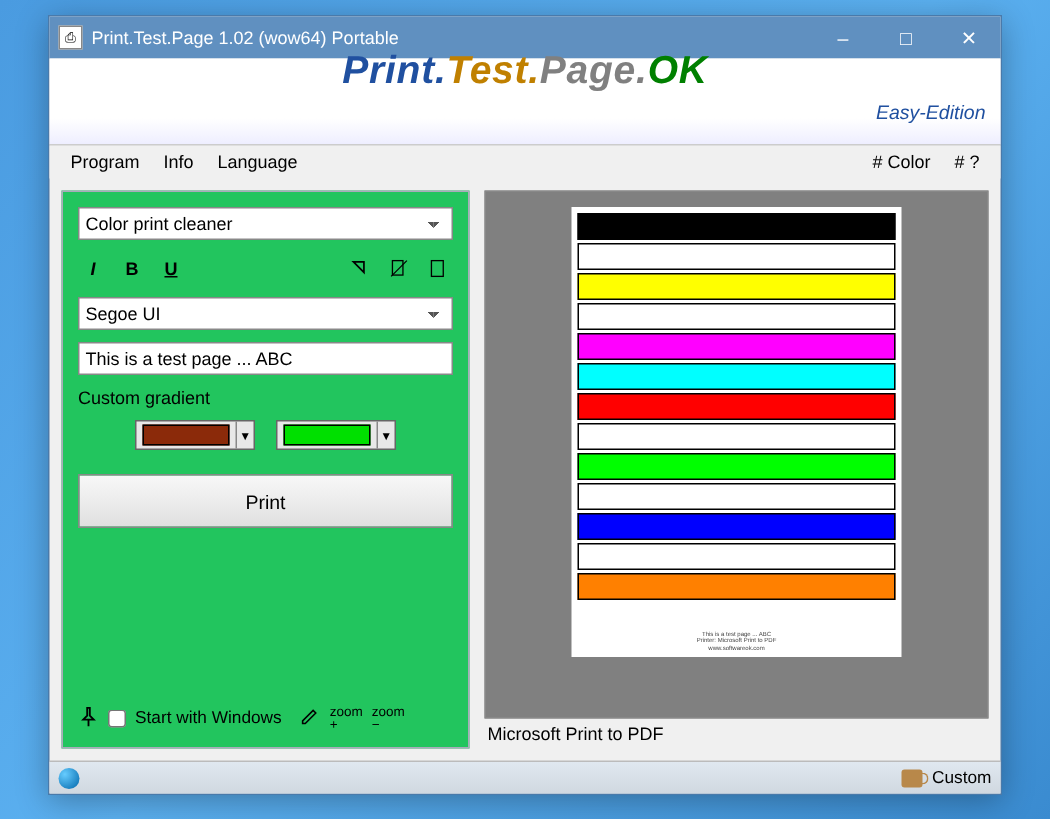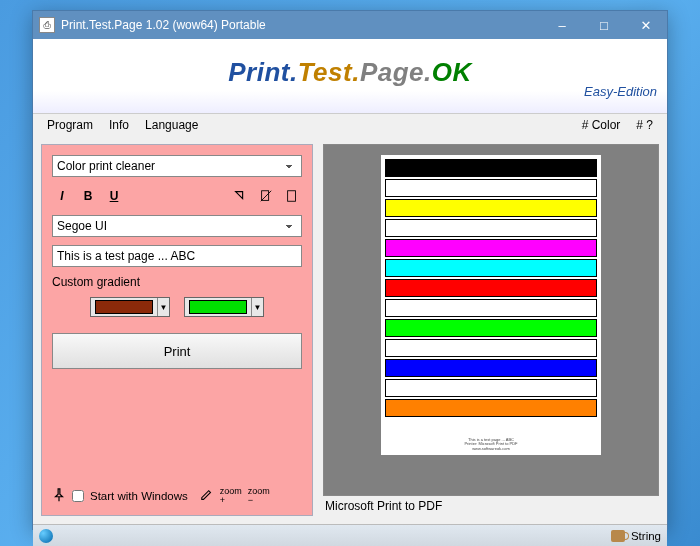--- a/index.html
+++ b/index.html
@@ -35,24 +35,23 @@
     font-size: 9px; color: #000;
   }
   .titlebar .title { flex: 1; }
   .winbtn {
     width: 42px; height: 28px;
     display: flex; align-items: center; justify-content: center;
     color: #fff; font-size: 13px;
   }
 
   .banner {
-    height: 75px;
+    height: 58px;
     background: linear-gradient(180deg, #fff 0%, #fff 70%, #eef 100%);
     display: flex;
-    align-items: center;
     justify-content: center;
     position: relative;
     border-bottom: 1px solid #ccc;
   }
   .banner .brand {
     font-size: 26px;
     font-weight: bold;
     font-style: italic;
     font-family: "Segoe UI", Arial, sans-serif;
     letter-spacing: 0.5px;
@@ -85,21 +84,21 @@
   .content {
     display: flex;
     padding: 8px;
     gap: 10px;
     height: calc(100% - 28px - 58px - 22px - 22px);
   }
 
   .left {
     width: 272px;
     border: 1px solid #aab;
-    background: #fca5a5;
+    background: #22c55e;
     padding: 10px 10px;
     display: flex;
     flex-direction: column;
     gap: 8px;
   }
   .combo, .textinput {
     width: 100%;
     border: 1px solid #888;
     background: #fff;
     height: 22px;
@@ -365,15 +364,15 @@
           </div>
       </div>
       <div class="prevlabel">Microsoft Print to PDF</div>
     </div>
   </div>
 
   <div class="statusbar">
     <div class="globe"></div>
     <div class="spacer"></div>
     <div class="coffee"></div>
-    <span>String</span>
+    <span>Custom</span>
   </div>
 </div>
 
 </body></html>

